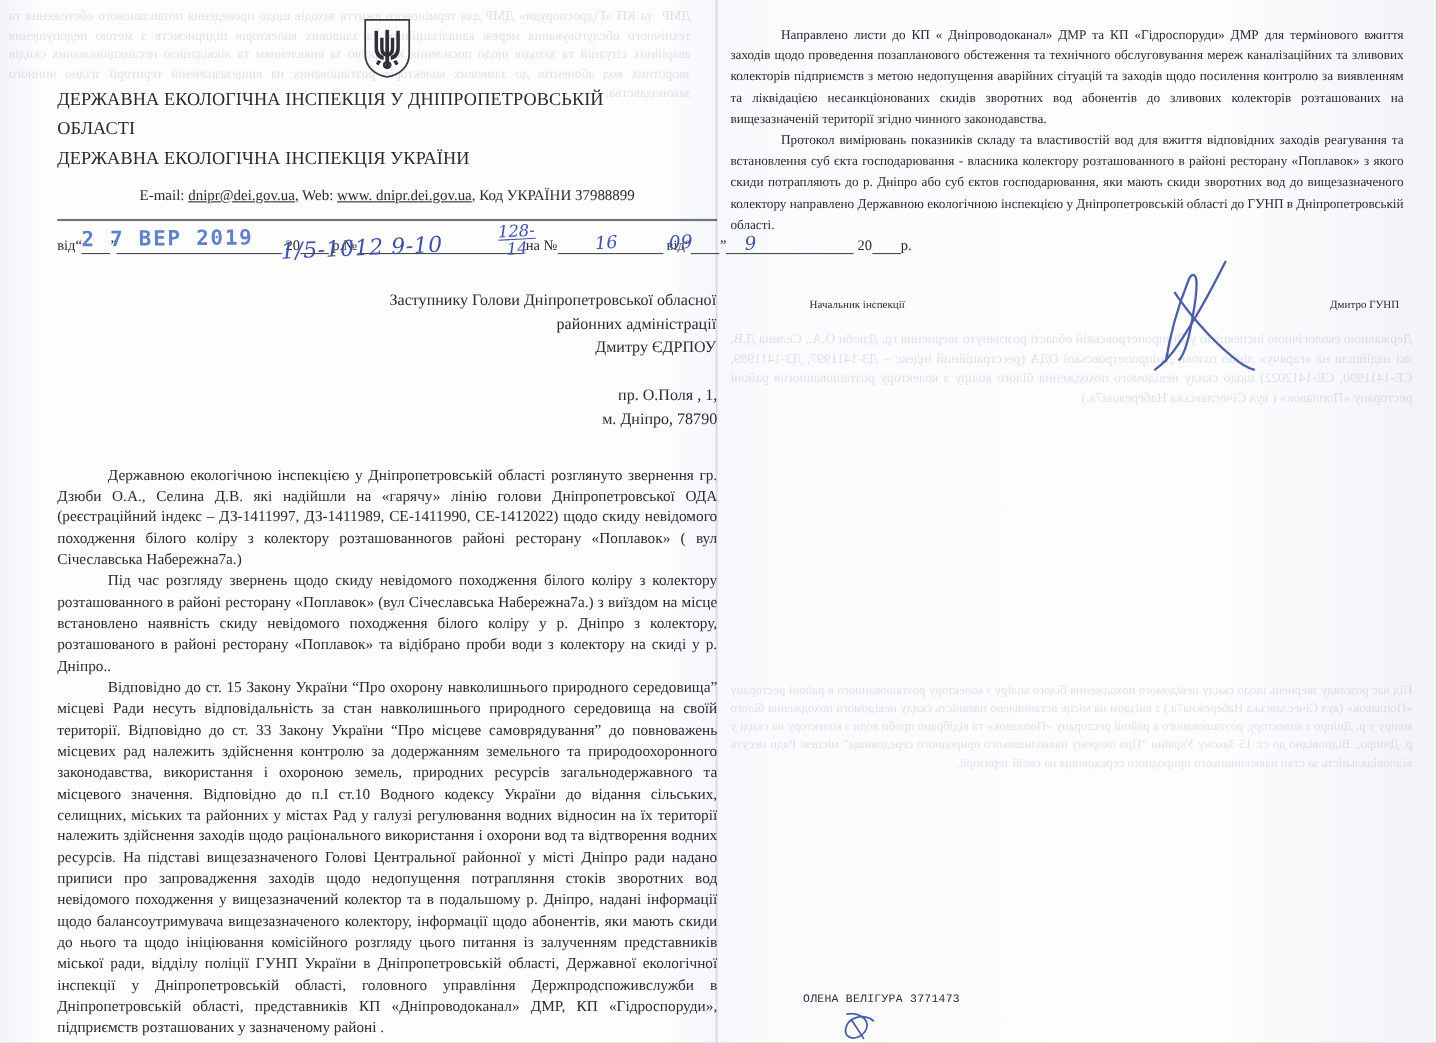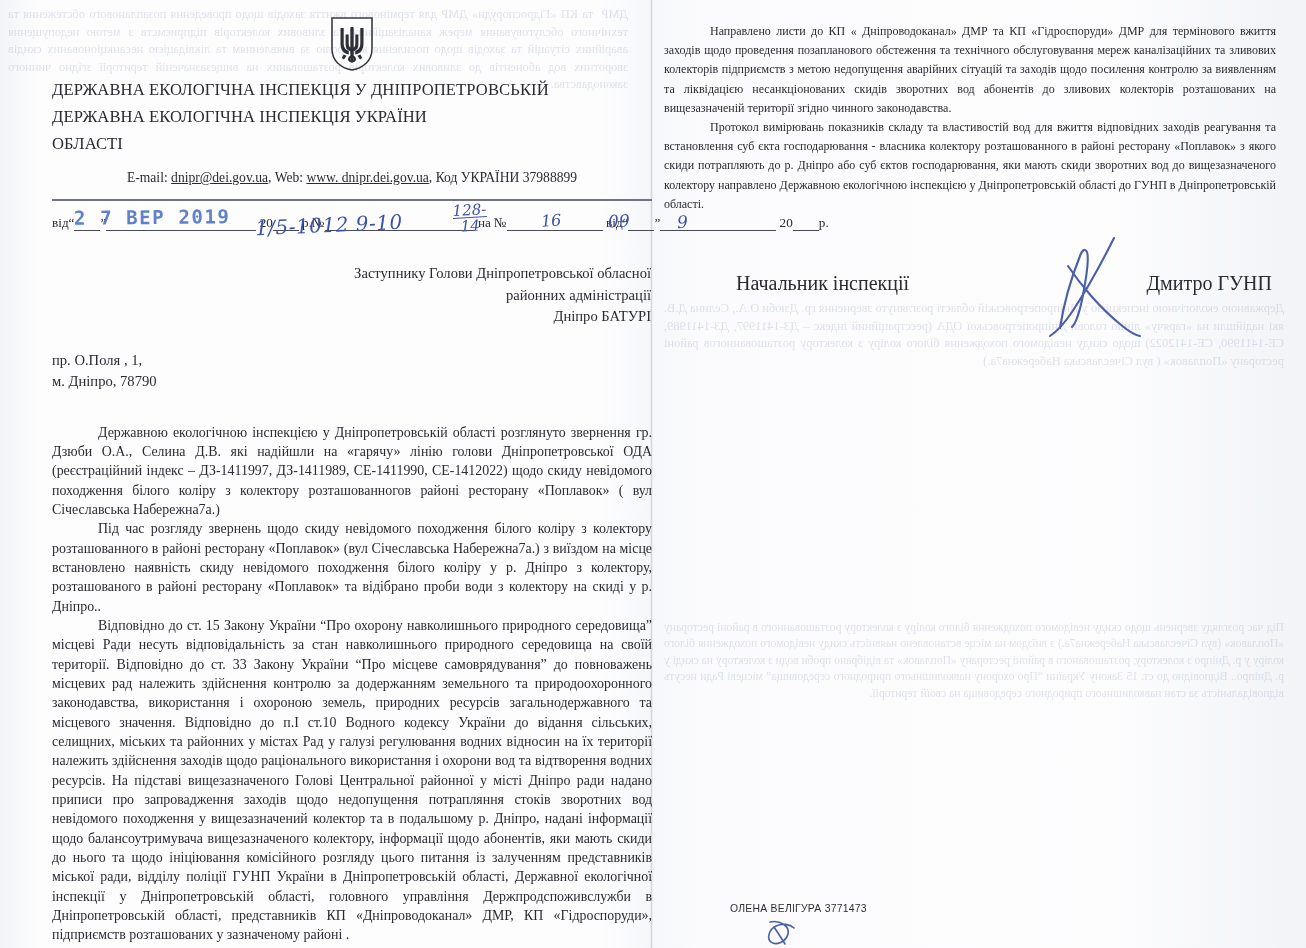--- a/index.html
+++ b/index.html
@@ -128,20 +128,21 @@
   .addressee {
     margin-top: 14px;
     text-align: right;
     font-size: 14.6px;
     line-height: 21.5px;
     padding-right: 1px;
   }
   .addressee .to-line { display: block; }
   .addr-post {
     margin-top: 22px;
+    text-align: right;
     font-size: 14.6px;
     line-height: 21.5px;
   }
 
   
   .body-left  { margin-top: 30px; }
   .body-right { margin-top: 22px; }
   p.para {
     margin: 0;
     text-indent: 46px;
@@ -150,38 +151,38 @@
     line-height: 19.35px;
     hyphens: none;
   }
   .col-right p.para { font-size: 12px; line-height: 19.2px; }
 
   
   .sig-block {
     position: relative;
     margin-top: 48px;
     height: 56px;
-    font-size: 20px;
+    font-size: 10px;
   }
   .sig-title { position: absolute; left: 72px; top: 10px; }
   .sig-name  { position: absolute; right: 4px; top: 10px; }
   .sig-mark {
     position: absolute;
     left: 378px;
     top: -30px;
     width: 120px;
     height: 108px;
   }
 
   
   .footer {
     position: absolute;
     left: 730px;
     top: 903px;
-    font-family: Liberation Sans, sans-serif;
+    font-family: Liberation Mono, monospace;
     font-size: 10.4px;
     letter-spacing: .25px;
     color: #2e2e38;
   }
   .footer-mark {
     position: absolute;
     left: 764px;
     top: 918px;
     width: 40px;
     height: 30px;
@@ -210,22 +211,22 @@
         <path d="M15.6 18.4 h3.1 v9.4 c0 2.3 .9 3.6 2.4 4.2 v3.4 c-3.8-.8-5.5-3.3-5.5-7.4 Z"></path>
         <path d="M25.3 18.4 h3.1 v9.6 c0 4.1-1.7 6.6-5.5 7.4 v-3.4 c1.5-.6 2.4-1.9 2.4-4.2 Z"></path>
         <path d="M22 39.5 c2.4 0 4 1.6 4 3.6 s-1.6 3.6-4 3.6 -4-1.6-4-3.6 1.6-3.6 4-3.6 z m0 2.1 c-1.1 0-1.9 .7-1.9 1.5 s.8 1.5 1.9 1.5 1.9-.7 1.9-1.5 -.8-1.5-1.9-1.5 z"></path>
         <path d="M13.6 38.6 l3 1.2 -2.6 3.8 -2.3-1.6 z"></path>
         <path d="M30.4 38.6 l1.9 3.4 -2.3 1.6 -2.6-3.8 z"></path>
       </g>
     </svg>
 
     <div class="org-title">
       <span class="l1">ДЕРЖАВНА ЕКОЛОГІЧНА ІНСПЕКЦІЯ У ДНІПРОПЕТРОВСЬКІЙ</span>
+      <span class="l2">ОБЛАСТІ</span>
       <span class="l2">ДЕРЖАВНА ЕКОЛОГІЧНА ІНСПЕКЦІЯ УКРАЇНИ</span>
-      <span class="l2">ОБЛАСТІ</span>
     </div>
 
     <div class="contact">
       <div>
         <span>E-mail:</span>
         <u>dnipr@dei.gov.ua</u><span>,</span>
         <span>Web:</span>
         <u>www. dnipr.dei.gov.ua</u><span>,</span>
         <span>Код УКРАЇНИ</span>
         <span>37988899</span>
@@ -249,21 +250,21 @@
         <span class="frac-b">14</span>
       </span>
       <span class="hand" id="hand-day">16</span>
       <span class="hand" id="hand-mon">09</span>
       <span class="hand" id="hand-yr">9</span>
     </div>
 
     <div class="addressee">
       <span class="to-line">Заступнику  Голови Дніпропетровської  обласної</span>
       <span class="to-line">районних адміністрації</span>
-      <span class="to-line">Дніпро БАТУРІ</span>
+      <span class="to-line">Дмитру ЄДРПОУ</span>
     </div>
     <div class="addr-post">
       <div>пр.  О.Поля , 1,</div>
       <div>м. Дніпро, 78790</div>
     </div>
 
     <div class="body-left">
       <p class="para">Державною екологічною інспекцією у Дніпропетровській області    розглянуто звернення   гр. Дзюби О.А., Селина Д.В.    які надійшли на «гарячу» лінію голови Дніпропетровської  ОДА       (реєстраційний індекс – ДЗ-1411997, ДЗ-1411989, СЕ-1411990, СЕ-1412022)      щодо скиду невідомого походження білого коліру    з колектору розташованногов районі ресторану «Поплавок» ( вул Січеславська Набережна7а.)</p>
       <p class="para">Під час розгляду звернень щодо скиду невідомого походження білого коліру   з колектору  розташованного  в  районі  ресторану  «Поплавок»       (вул  Січеславська Набережна7а.) з виїздом на місце встановлено наявність  скиду невідомого походження білого коліру у р. Дніпро  з колектору, розташованого в районі ресторану «Поплавок» та відібрано проби води з колектору на скиді у р. Дніпро..</p>
       <p class="para">Відповідно до ст. 15 Закону України “Про охорону навколишнього природного середовища” місцеві Ради несуть відповідальність за стан  навколишнього природного середовища на своїй території.    Відповідно до ст. 33 Закону України “Про місцеве самоврядування”  до  повноважень  місцевих  рад  належить  здійснення  контролю  за додержанням земельного та природоохоронного законодавства, використання і охороною земель, природних ресурсів загальнодержавного та місцевого значення.   Відповідно до п.І ст.10 Водного кодексу України до відання сільських, селищних, міських та районних у містах Рад у галузі регулювання водних відносин на їх території належить здійснення заходів щодо раціонального використання і охорони вод та відтворення водних ресурсів. На підставі     вищезазначеного    Голові  Центральної  районної  у  місті  Дніпро  ради  надано приписи про запровадження заходів  щодо недопущення потрапляння  стоків зворотних вод невідомого походження у вищезазначений колектор та в подальшому р. Дніпро, надані інформації   щодо   балансоутримувача   вищезазначеного   колектору,      інформації   щодо абонентів, яки мають скиди до нього  та щодо ініціювання комісійного розгляду  цього питання   із залученням представників  міської ради, відділу  поліції ГУНП  України в Дніпропетровській області,   Державної екологічної інспекції у Дніпропетровській області, головного управління Держпродспоживслужби в Дніпропетровській області, представників КП «Дніпроводоканал» ДМР,  КП «Гідроспоруди», підприємств розташованих у зазначеному районі .</p>

